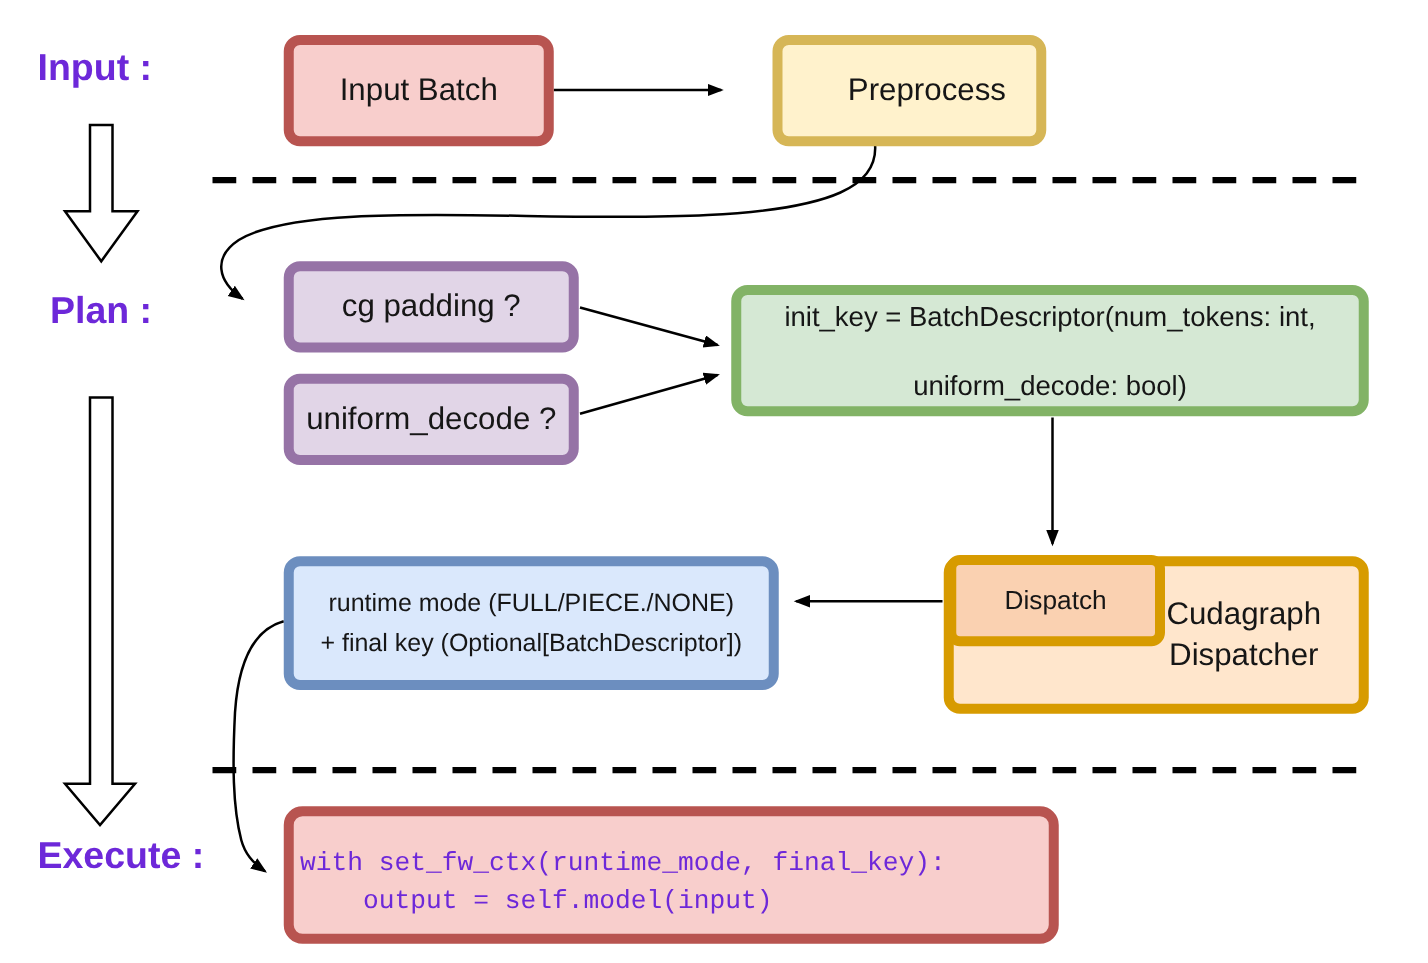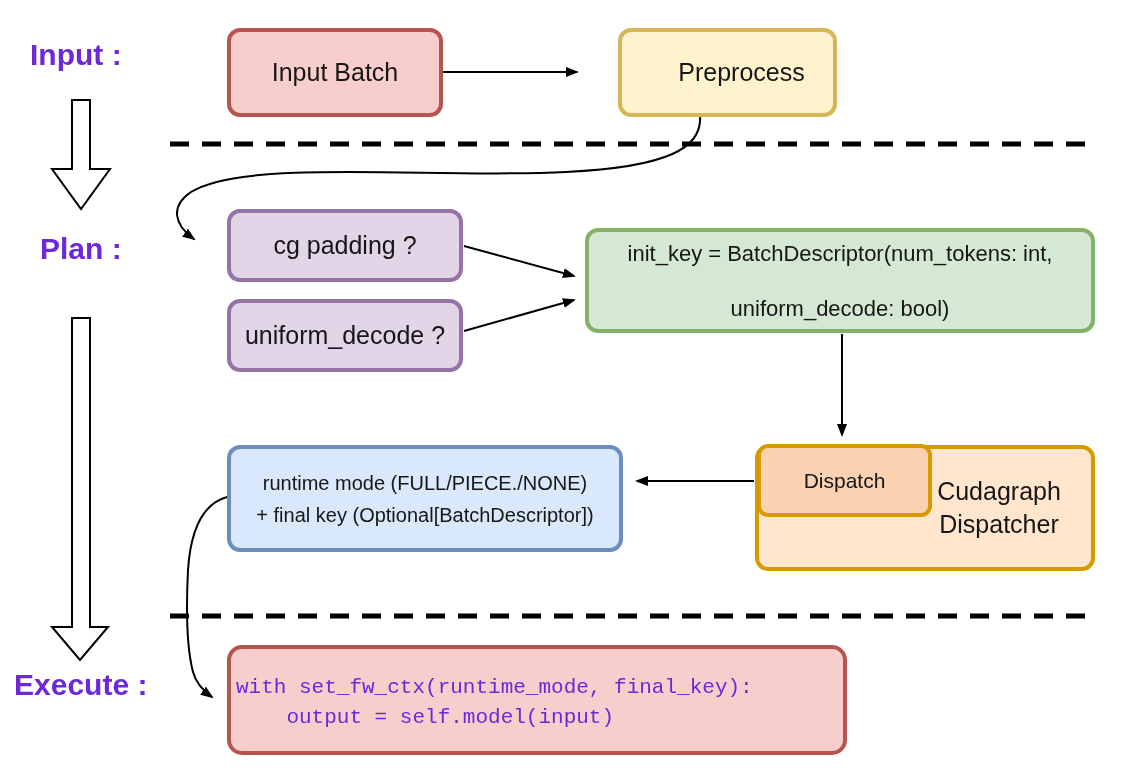--- a/index.html
+++ b/index.html
@@ -4,23 +4,23 @@
 <style>
   html,body{margin:0;padding:0;background:#ffffff;}
   .canvas{
     position:relative;width:1142px;height:770px;background:#ffffff;overflow:hidden;
     font-family:"Liberation Sans","DejaVu Sans",sans-serif;color:#161616;
   }
   svg.wires{position:absolute;left:0;top:0;width:1142px;height:770px;}
   .stage-label{position:absolute;font-weight:bold;font-size:30px;color:#6d28d9;white-space:nowrap;}
   #lbl-input{left:30px;top:38px;}
   #lbl-plan{left:40px;top:232px;}
-  #lbl-execute{left:14px;top:668px;}
+  #lbl-execute{left:30px;top:668px;}
   .node{
-    position:absolute;box-sizing:border-box;border:4px solid #6d28d9;border-radius:13px;
+    position:absolute;box-sizing:border-box;border:8px solid #6d28d9;border-radius:13px;
     display:flex;flex-direction:column;align-items:center;justify-content:center;
     text-align:center;line-height:1.3;
   }
   #node-input-batch{left:227px;top:28px;width:216px;height:89px;font-size:25px;}
   #node-preprocess{left:618px;top:28px;width:219px;height:89px;font-size:25px;padding-left:28px;}
   #node-cg-padding{left:227px;top:209px;width:236px;height:73px;font-size:25px;}
   #node-uniform-decode{left:227px;top:299px;width:236px;height:73px;font-size:25px;}
   #node-init-key{left:585px;top:228px;width:510px;height:105px;font-size:22px;line-height:31px;}
   #node-runtime-mode{left:227px;top:445px;width:396px;height:107px;font-size:20px;line-height:32px;}
   #node-cudagraph{left:755px;top:445px;width:340px;height:126px;}

